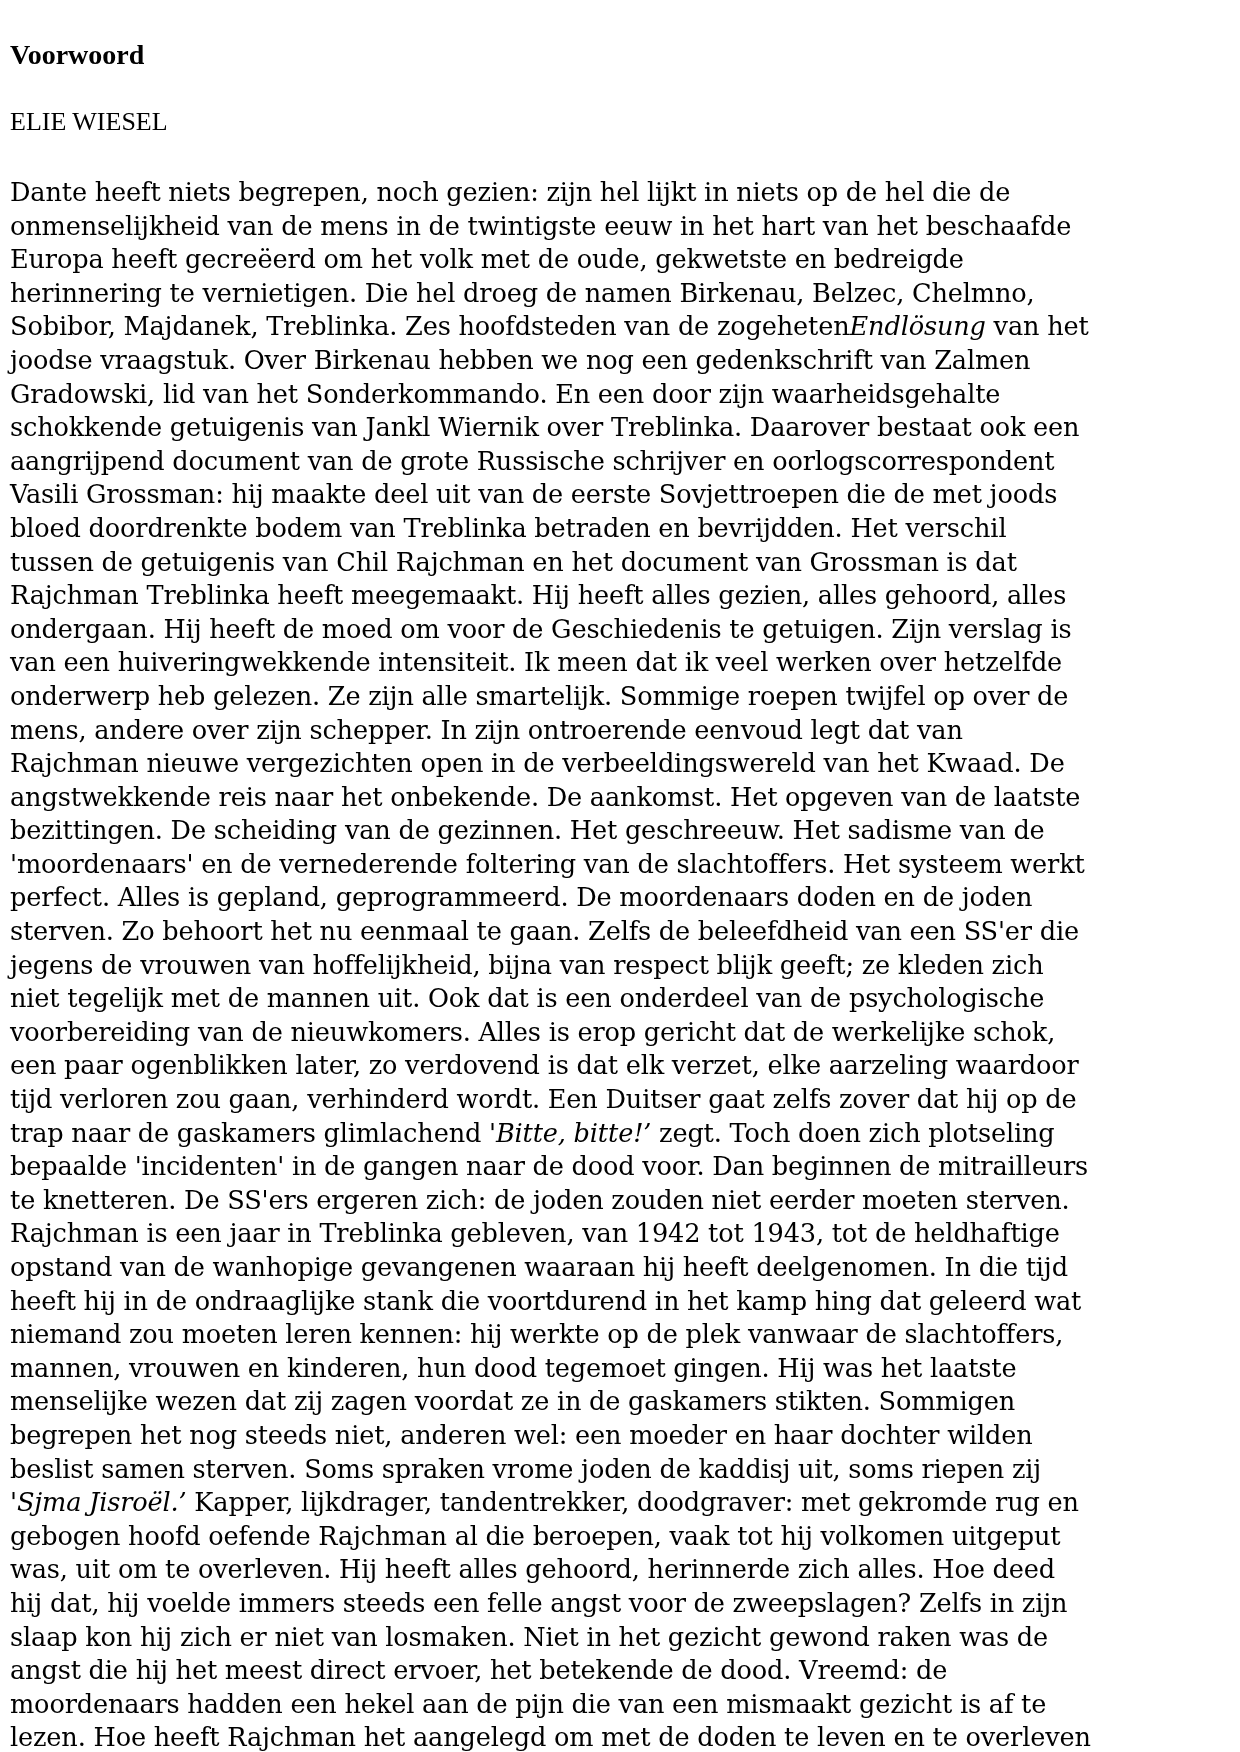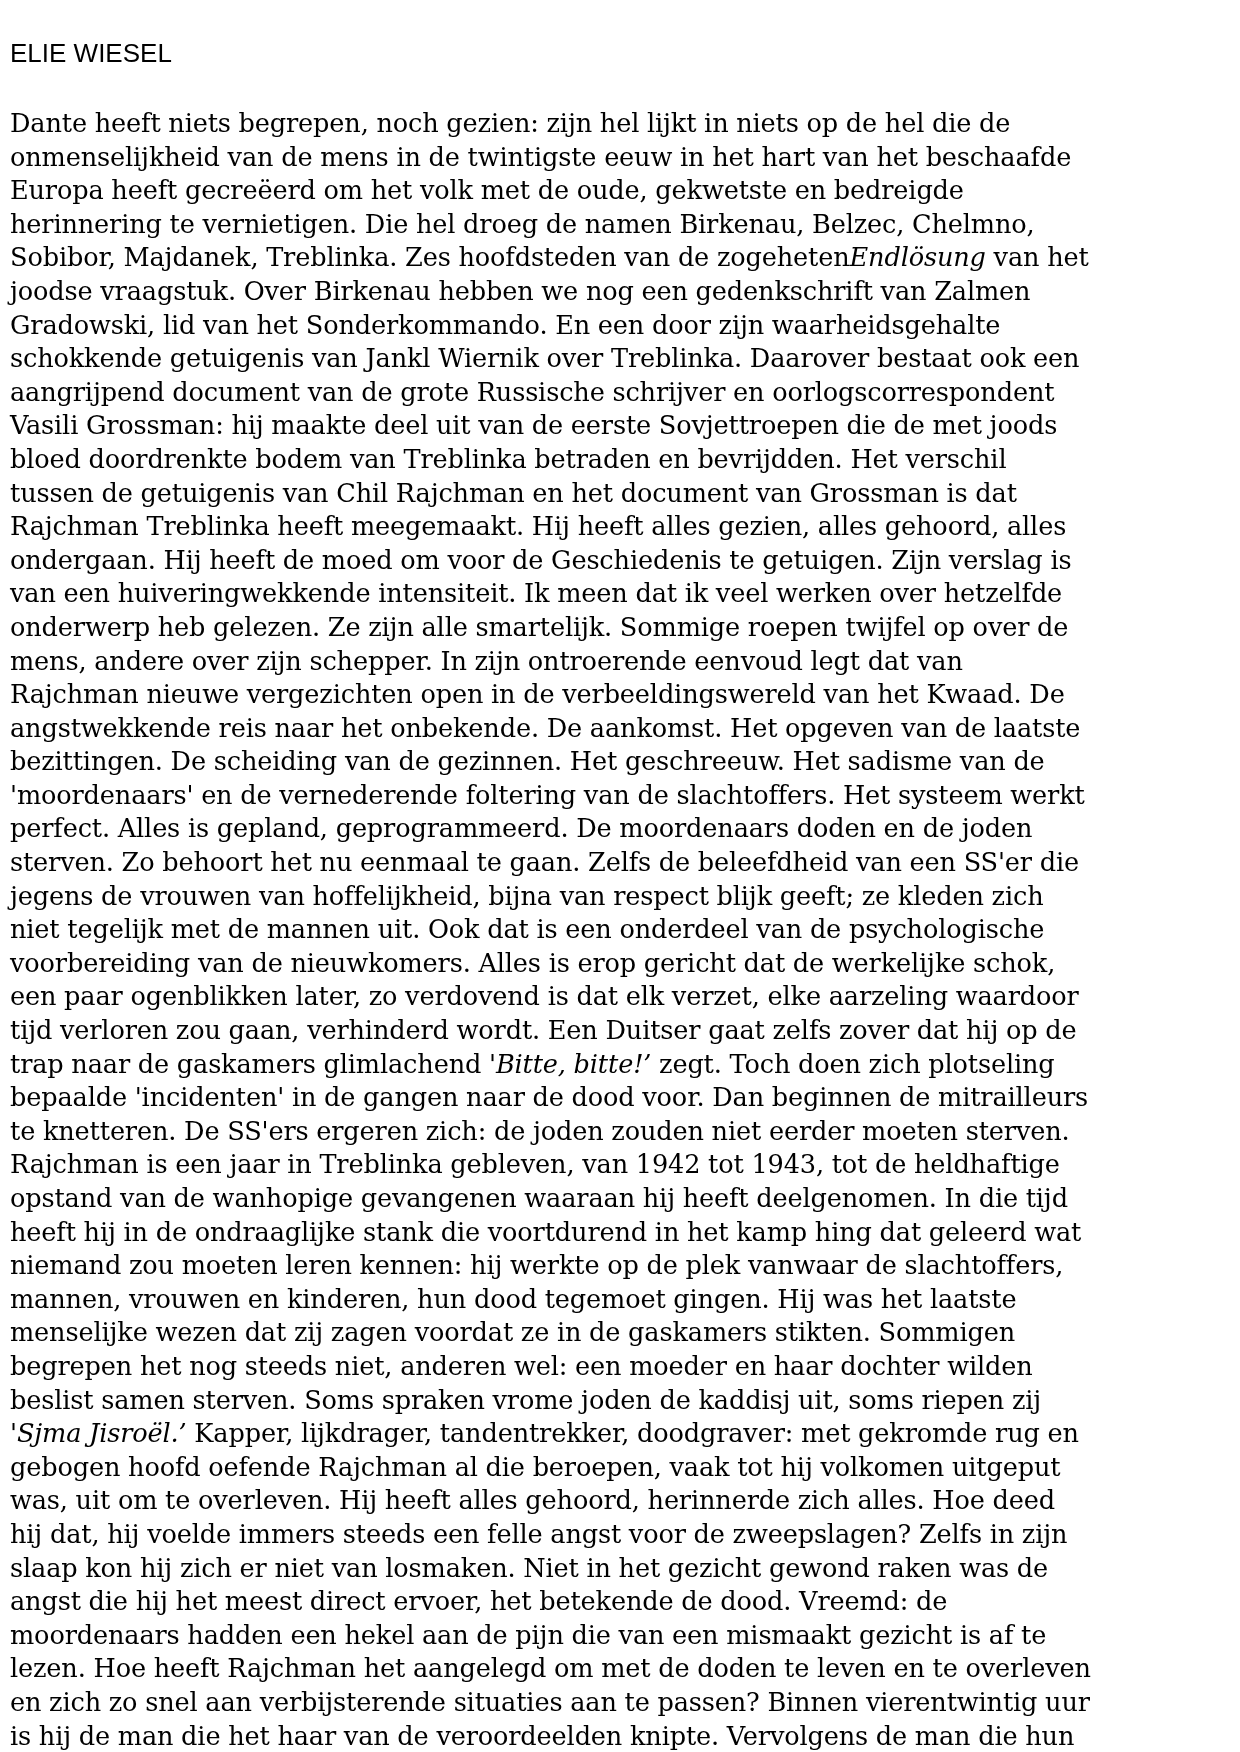--- a/index.html
+++ b/index.html
@@ -35,21 +35,21 @@
   }
   h2.doc-subtitle {
     font-family: "Liberation Serif", "DejaVu Serif", serif;
     font-weight: bold;
     font-size: 28px;
     line-height: 1.0;
     margin: 0;
     padding: 41px 0 0 0;
   }
   p.byline {
-    font-family: Liberation Sans, sans-serif;
+    font-family: Liberation Serif, serif;
     font-weight: normal;
     font-size: 26px;
     line-height: 1.0;
     margin: 0;
     padding: 40px 0 0 0;
   }
   p.body-text {
     font-family: "DejaVu Serif", "Liberation Serif", serif;
     font-weight: normal;
     font-size: 25.6px;
@@ -64,18 +64,19 @@
   .it {
     font-style: italic;
   }
 </style>
 </head>
 <body>
 
 <div class="page">
 
 
+  <h2 class="doc-subtitle">Voorwoord</h2>
 
   <p class="byline">ELIE WIESEL</p>
 
   <p class="body-text"><span>Dante heeft niets begrepen, noch gezien: zijn hel lijkt in niets op de hel die de onmenselijkheid van de mens in de twintigste eeuw in het hart van het beschaafde Europa heeft gecreëerd om het volk met de oude, gekwetste en bedreigde herinnering te vernietigen. Die hel droeg de namen Birkenau, Belzec, Chelmno, Sobibor, Majdanek, Treblinka. Zes hoofdsteden van de zogeheten</span><span class="it">Endlösung</span><span> van het joodse vraagstuk. Over Birkenau hebben we nog een gedenkschrift van Zalmen Gradowski, lid van het Sonderkommando. En een door zijn waarheidsgehalte schokkende getuigenis van Jankl Wiernik over Treblinka. Daarover bestaat ook een aangrijpend document van de grote Russische schrijver en oorlogscorrespondent Vasili Grossman: hij maakte deel uit van de eerste Sovjettroepen die de met joods bloed doordrenkte bodem van Treblinka betraden en bevrijdden. Het verschil tussen de getuigenis van Chil Rajchman en het document van Grossman is dat Rajchman Treblinka heeft meegemaakt. Hij heeft alles gezien, alles gehoord, alles ondergaan. Hij heeft de moed om voor de Geschiedenis te getuigen. Zijn verslag is van een huiveringwekkende intensiteit. Ik meen dat ik veel werken over hetzelfde onderwerp heb gelezen. Ze zijn alle smartelijk. Sommige roepen twijfel op over de mens, andere over zijn schepper. In zijn ontroerende eenvoud legt dat van Rajchman nieuwe vergezichten open in de verbeeldingswereld van het Kwaad. De angstwekkende reis naar het onbekende. De aankomst. Het opgeven van de laatste bezittingen. De scheiding van de gezinnen. Het geschreeuw. Het sadisme van de 'moordenaars' en de vernederende foltering van de slachtoffers. Het systeem werkt perfect. Alles is gepland, geprogrammeerd. De moordenaars doden en de joden sterven. Zo behoort het nu eenmaal te gaan. Zelfs de beleefdheid van een SS'er die jegens de vrouwen van hoffelijkheid, bijna van respect blijk geeft; ze kleden zich niet tegelijk met de mannen uit. Ook dat is een onderdeel van de psychologische voorbereiding van de nieuwkomers. Alles is erop gericht dat de werkelijke schok, een paar ogenblikken later, zo verdovend is dat elk verzet, elke aarzeling waardoor tijd verloren zou gaan, verhinderd wordt. Een Duitser gaat zelfs zover dat hij op de trap naar de gaskamers glimlachend '</span><span class="it">Bitte, bitte!’</span><span> zegt. Toch doen zich plotseling bepaalde 'incidenten' in de gangen naar de dood voor. Dan beginnen de mitrailleurs te knetteren. De SS'ers ergeren zich: de joden zouden niet eerder moeten sterven. Rajchman is een jaar in Treblinka gebleven, van 1942 tot 1943, tot de heldhaftige opstand van de wanhopige gevangenen waaraan hij heeft deelgenomen. In die tijd heeft hij in de ondraaglijke stank die voortdurend in het kamp hing dat geleerd wat niemand zou moeten leren kennen: hij werkte op de plek vanwaar de slachtoffers, mannen, vrouwen en kinderen, hun dood tegemoet gingen. Hij was het laatste menselijke wezen dat zij zagen voordat ze in de gaskamers stikten. Sommigen begrepen het nog steeds niet, anderen wel: een moeder en haar dochter wilden beslist samen sterven. Soms spraken vrome joden de kaddisj uit, soms riepen zij '</span><span class="it">Sjma Jisroël.’</span><span> Kapper, lijkdrager, tandentrekker, doodgraver: met gekromde rug en gebogen hoofd oefende Rajchman al die beroepen, vaak tot hij volkomen uitgeput was, uit om te overleven. Hij heeft alles gehoord, herinnerde zich alles. Hoe deed hij dat, hij voelde immers steeds een felle angst voor de zweepslagen? Zelfs in zijn slaap kon hij zich er niet van losmaken. Niet in het gezicht gewond raken was de angst die hij het meest direct ervoer, het betekende de dood. Vreemd: de moordenaars hadden een hekel aan de pijn die van een mismaakt gezicht is af te lezen. Hoe heeft Rajchman het aangelegd om met de doden te leven en te overleven en zich zo snel aan verbijsterende situaties aan te passen? Binnen vierentwintig uur is hij de man die het haar van de veroordeelden knipte. Vervolgens de man die hun kleren opruimde, verborgen zakken doorzocht. De eerste avond in de barak richt hij zich tot een kameraad en zegt: 'Gisteren, om deze tijd, leefde mijn kleine zusje nog.' De volgende dag vond hij haar jurk terug. Hij scheurde er een stuk van af en hield het tot het eind bij zich. Op elke bladzijde wil je als lezer dat je zou kunnen stoppen en tegen jezelf zeggen: zo is het genoeg; het is onmogelijk je verder onder dompelen in het leed, het verval en de dood; de beelden van de lijken die door de </span></p>
 
 </div>
 
 </body></html>

